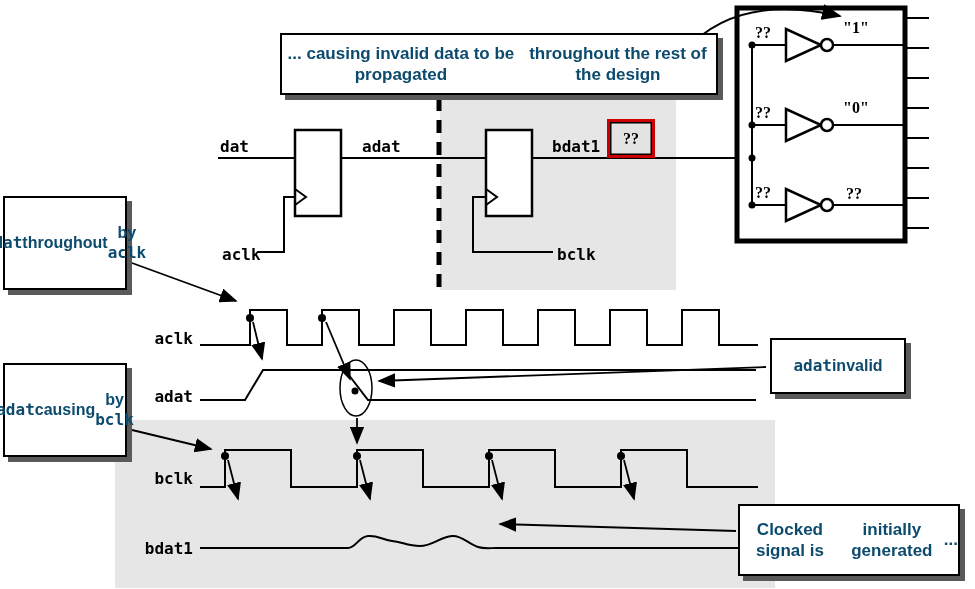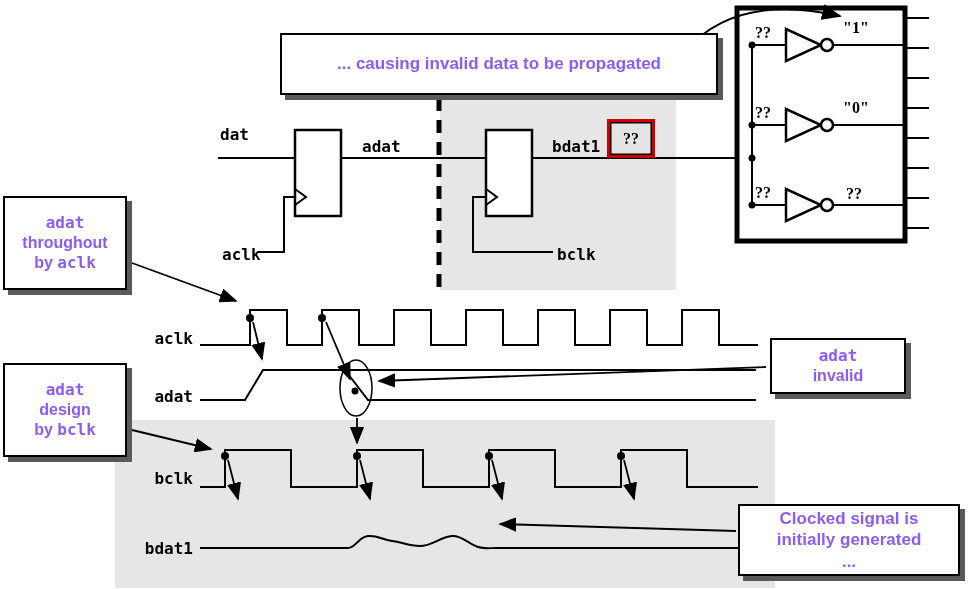--- a/index.html
+++ b/index.html
@@ -5,23 +5,23 @@
   html,body{margin:0;padding:0;background:#fff;}
   .stage{position:relative;width:975px;height:589px;background:#fff;overflow:hidden;
          font-family:"Liberation Sans",sans-serif;}
   .stage svg{position:absolute;left:0;top:0;z-index:1;}
   .lbl{position:absolute;z-index:2;font-family:"DejaVu Sans Mono",monospace;
        font-weight:bold;font-size:16px;color:#000;white-space:nowrap;}
   .wave-lbl{width:58px;text-align:right;}
   .gate-lbl{position:absolute;z-index:2;font-family:"Liberation Serif",serif;
             font-weight:bold;font-size:16px;color:#000;white-space:nowrap;}
   .callout{position:absolute;z-index:3;background:#fff;border:2.5px solid #000;
-           box-shadow:5px 5px 0 #5a5a5a;display:flex;flex-direction:column;
+           box-shadow:5px 5px 0 #5a5a5a;display:flex;flex-direction:row;
            align-items:center;justify-content:center;text-align:center;
-           font-weight:bold;color:#8b5cf6;line-height:1.25;}
+           font-weight:bold;color:#0c4a6e;line-height:1.25;}
   .mono{font-family:"DejaVu Sans Mono",monospace;}
   .redbox{position:absolute;z-index:2;border:3px solid #cc0000;background:#e3e3e3;
           box-shadow:inset 0 0 0 1.5px #000;display:flex;align-items:center;
           justify-content:center;font-family:"Liberation Serif",serif;
           font-weight:bold;font-size:16px;}
 </style>
 </head>
 <body>
 
 <div class="stage">
@@ -122,21 +122,21 @@
     <ellipse cx="356" cy="388" rx="16" ry="28" fill="none" stroke="#000" stroke-width="1.5"></ellipse>
 
     <g stroke="#000" stroke-width="1.8" fill="none">
       <line x1="132" y1="263" x2="236" y2="301" marker-end="url(#ah)"></line>
       <line x1="132" y1="430" x2="211" y2="449" marker-end="url(#ah)"></line>
       <line x1="766" y1="367" x2="379" y2="381" marker-end="url(#ah)"></line>
       <line x1="736" y1="531" x2="500" y2="524" marker-end="url(#ah)"></line>
     </g>
   </svg>
 
-  <span class="lbl" style="left:220px;top:125px;">dat</span>
+  <span class="lbl" style="left:220px;top:137px;">dat</span>
   <span class="lbl" style="left:362px;top:137px;">adat</span>
   <span class="lbl" style="left:552px;top:137px;">bdat1</span>
   <span class="lbl" style="left:222px;top:245px;">aclk</span>
   <span class="lbl" style="left:557px;top:245px;">bclk</span>
 
   <div class="redbox" style="left:607px;top:119px;width:42px;height:33px;">??</div>
 
   <span class="gate-lbl" style="left:755px;top:24px;">??</span>
   <span class="gate-lbl" style="left:755px;top:104px;">??</span>
   <span class="gate-lbl" style="left:755px;top:184px;">??</span>
@@ -144,31 +144,32 @@
   <span class="gate-lbl" style="left:843px;top:99px;">"0"</span>
   <span class="gate-lbl" style="left:846px;top:185px;">??</span>
 
   <span class="lbl wave-lbl" style="left:135px;top:329px;">aclk</span>
   <span class="lbl wave-lbl" style="left:135px;top:387px;">adat</span>
   <span class="lbl wave-lbl" style="left:135px;top:469px;">bclk</span>
   <span class="lbl wave-lbl" style="left:135px;top:539px;">bdat1</span>
 
   <div class="callout" style="left:280px;top:33px;width:434px;height:58px;font-size:17px;">
     <div>... causing invalid data to be propagated</div>
+    <div>throughout the rest of the design</div>
   </div>
 
   <div class="callout" style="left:3px;top:196px;width:120px;height:90px;font-size:16px;">
     <div class="mono">adat</div>
     <div>throughout</div>
     <div><span>by </span><span class="mono">aclk</span></div>
   </div>
 
   <div class="callout" style="left:3px;top:363px;width:120px;height:90px;font-size:16px;">
     <div class="mono">adat</div>
-    <div>design</div>
+    <div>causing</div>
     <div><span>by </span><span class="mono">bclk</span></div>
   </div>
 
   <div class="callout" style="left:770px;top:338px;width:132px;height:52px;font-size:16px;">
     <div class="mono">adat</div>
     <div>invalid</div>
   </div>
 
   <div class="callout" style="left:738px;top:504px;width:218px;height:68px;font-size:17px;">
     <div>Clocked signal is</div>

